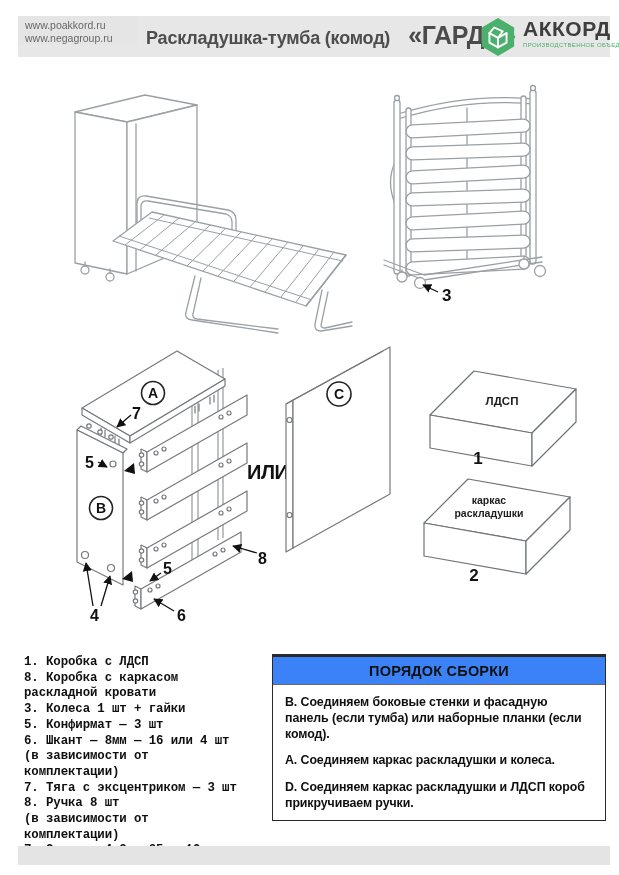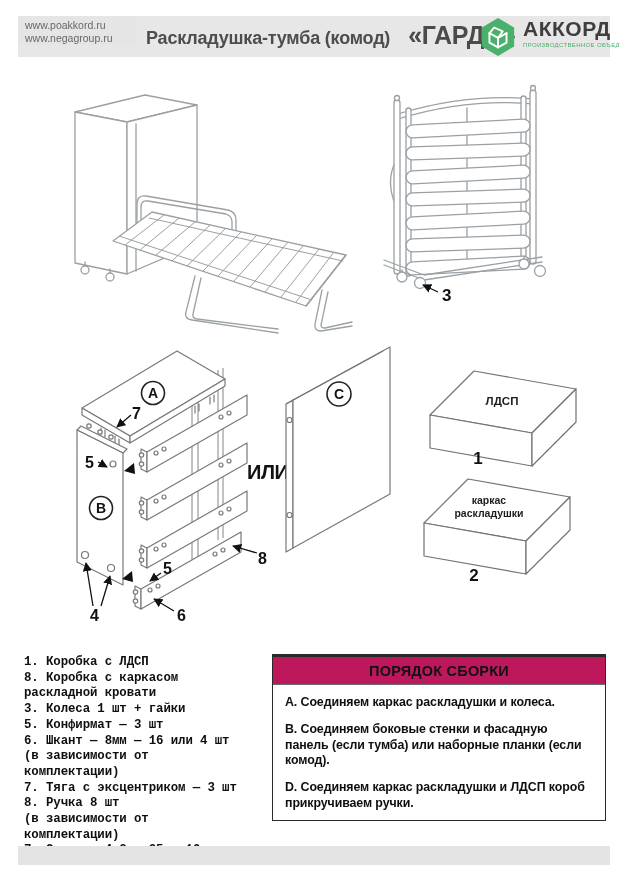--- a/index.html
+++ b/index.html
@@ -31,21 +31,21 @@
   .boxlbl  { font-size:11.5px; font-weight:700; fill:#1c1c1c; text-anchor:middle; }
   .boxlbl2 { font-size:10.5px; font-weight:700; fill:#1c1c1c; text-anchor:middle; }
   .boxnum  { font-size:17px; font-weight:700; fill:#111; text-anchor:middle; }
 
   
   .parts { left:24px; top:655px; width:222px; color:#0f0f0f; }
   .pline { font-size:12.4px; font-weight:700; line-height:15.7px; letter-spacing:-0.1px;font-family:Liberation Mono, monospace; }
 
   
   .asm { left:272px; top:654px; width:334px; border:1.5px solid #2a2a2a; border-top-width:3px; background:#fff; }
-  .asm-h { background:#be185d; border-bottom:1px solid #6b6b6b; text-align:center;
+  .asm-h { background:#3b82f6; border-bottom:1px solid #6b6b6b; text-align:center;
            font-size:14.5px; font-weight:700; color:#111; padding:6px 0 5px; letter-spacing:0.2px; }
   .asm-b { padding:10px 12px 8px; }
   .step { font-size:12.4px; font-weight:700; line-height:15.8px; color:#0f0f0f; margin-bottom:11px; letter-spacing:-0.1px; }
   .step:last-child { margin-bottom:0; }
 
   .footer-bar { left:18px; top:846px; width:592px; height:19px; background:#e4e4e4; }
 </style>
 </head>
 <body>
 
@@ -307,20 +307,20 @@
     <div class="pline">(в зависимости от комплектации)</div>
     <div class="pline">7. Тяга с эксцентриком — 3 шт</div>
     <div class="pline">8. Ручка 8 шт</div>
     <div class="pline">(в зависимости от комплектации)</div>
     <div class="pline">7. Саморез 4.2 х 25 — 16 шт</div>
   </div>
 
   <div class="abs asm">
     <div class="asm-h">ПОРЯДОК СБОРКИ</div>
     <div class="asm-b">
+      <div class="step">B. Соединяем боковые стенки и фасадную панель (если тумба) или наборные планки (если комод).</div>
       <div class="step">A. Соединяем каркас раскладушки и колеса.</div>
-      <div class="step">B. Соединяем боковые стенки и фасадную панель (если тумба) или наборные планки (если комод).</div>
       <div class="step">D. Соединяем каркас раскладушки и ЛДСП короб прикручиваем ручки.</div>
     </div>
   </div>
 
   <div class="abs footer-bar"></div>
 </div>
 
 </body></html>

